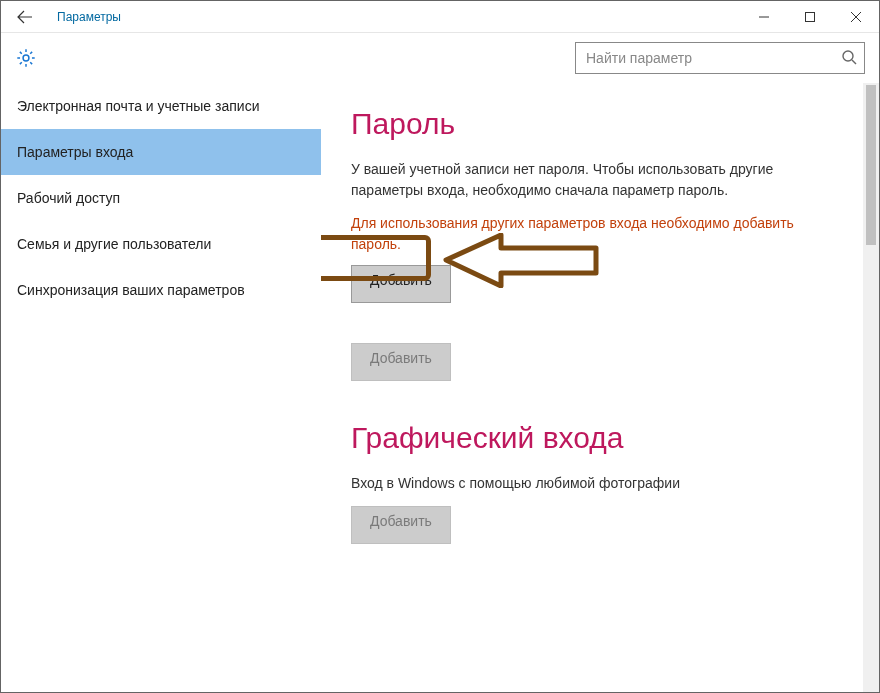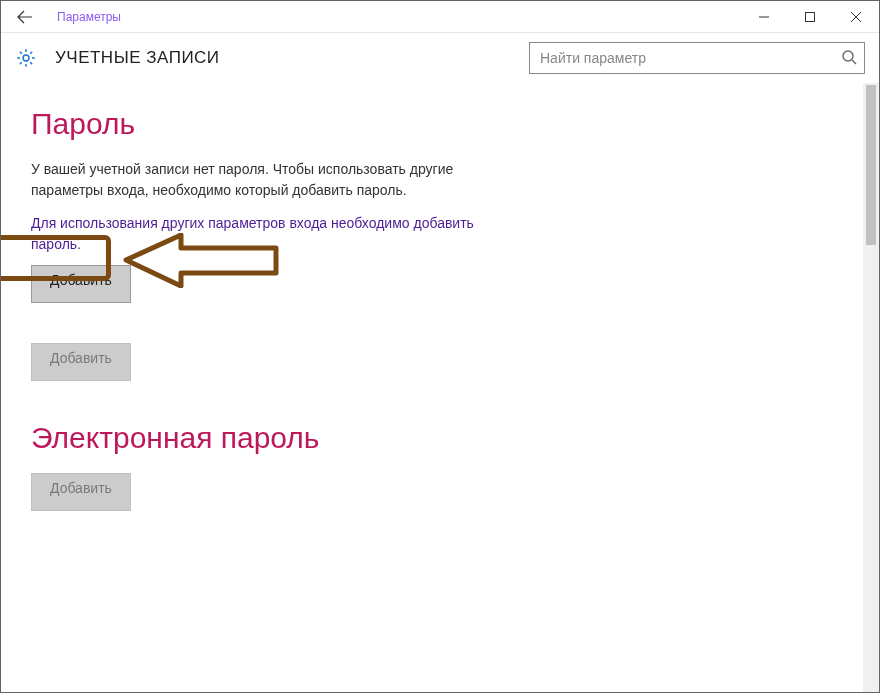--- a/index.html
+++ b/index.html
@@ -1,42 +1,42 @@
 <!DOCTYPE html>
 <html><head>
   <meta charset="utf-8">
   <style>
     * { margin: 0; padding: 0; box-sizing: border-box; }
     html, body { width: 880px; height: 693px; overflow: hidden; font-family: "Segoe UI", Tahoma, sans-serif; background: #fff; color: #1a1a1a; }
     .window { width: 880px; height: 693px; border: 1px solid #646464; display: flex; flex-direction: column; position: relative; }
     .titlebar { height: 32px; background: #fff; display: flex; align-items: center; border-bottom: 1px solid #e6e6e6; }
     .back-btn { width: 48px; height: 32px; display: flex; align-items: center; justify-content: center; color: #333; }
     .back-btn svg { width: 16px; height: 16px; }
-    .title { font-size: 12px; color: #8b5cf6; padding-left: 8px; }
+    .title { font-size: 12px; color: #0369a1; padding-left: 8px; }
     .win-controls { margin-left: auto; display: flex; }
     .win-btn { width: 46px; height: 32px; display: flex; align-items: center; justify-content: center; color: #333; }
     .win-btn svg { width: 10px; height: 10px; }
     .header { height: 50px; background: #fff; display: flex; align-items: center; padding: 0 14px; }
     .gear { width: 22px; height: 22px; color: #1976d2; margin-right: 18px; display:flex; align-items:center; justify-content:center;}
     .gear svg { width: 22px; height: 22px; }
     .page-title { font-size: 17px; font-weight: 400; color: #222; letter-spacing: 0.5px; }
     .search-wrap { margin-left: auto; position: relative; }
-    .search { width: 336px; height: 32px; border: 1px solid #888; padding: 0 32px 0 10px; font-size: 14px; background: #fff; color:#0369a1; font-family: inherit;}
+    .search { width: 290px; height: 32px; border: 1px solid #888; padding: 0 32px 0 10px; font-size: 14px; background: #fff; color:#0369a1; font-family: inherit;}
     .search::placeholder { color: #888; }
     .search-icon { position: absolute; right: 8px; top: 7px; color: #666; }
     .search-icon svg { width: 16px; height: 16px; }
     .body { flex: 1; display: flex; overflow: hidden; background: #fff; }
     .sidebar { width: 320px; background: #fff; border-right: none; }
     .side-item { height: 46px; padding: 0 16px; display: flex; align-items: center; font-size: 14px; color: #222; cursor: default; }
     .side-item.sel { background: #8fc1ec; }
     .content { flex: 1; position: relative; overflow: hidden; padding: 24px 30px 0 30px; }
     .section { margin-bottom: 40px; }
     .sec-title { font-size: 30px; font-weight: 400; color: #be185d; margin-bottom: 18px; }
     .sec-text { font-size: 14px; color: #333; line-height: 1.5; max-width: 470px; margin-bottom: 12px; }
-    .sec-warn { font-size: 14px; color: #4c1d95; line-height: 1.5; max-width: 470px; margin-bottom: 10px; }
+    .sec-warn { font-size: 14px; color: #c2410c; line-height: 1.5; max-width: 470px; margin-bottom: 10px; }
     .btn { display: inline-block; min-width: 90px; height: 38px; padding: 0 18px; background: #ccc; border: 1px solid #999; font-size: 14px; color: #222; line-height: 28px; text-align: center; }
     .btn.dis { background: #ccc; border: 1px solid #bfbfbf; color: #7a7a7a; }
     .scrollbar { position: absolute; right: 0; top: 0; width: 16px; height: 100%; background: #f0f0f0; }
     .scroll-thumb { position: absolute; right: 3px; top: 2px; width: 10px; height: 160px; background: #c0c0c0; }
     
     .annot-box { position: absolute; border: 5px solid #7b4a12; border-radius: 6px; pointer-events: none; }
     .annot-arrow { position: absolute; pointer-events: none; }
   </style>
 </head>
 <body>
@@ -70,49 +70,56 @@
     </div>
   </div>
 
   <div class="header">
     <span class="gear">
       <svg viewBox="0 0 24 24" fill="none" stroke="#1976d2" stroke-width="1.6">
         <circle cx="12" cy="12" r="3.2"></circle>
         <path d="M12 2.5v3M12 18.5v3M21.5 12h-3M5.5 12h-3M18.7 5.3l-2.1 2.1M7.4 16.6l-2.1 2.1M18.7 18.7l-2.1-2.1M7.4 7.4 5.3 5.3"></path>
       </svg>
     </span>
-    <div class="page-title">УЧЕТНЫЕ ЗАПИСИ</div>
     <div class="search-wrap">
       <input class="search" placeholder="Найти параметр" style="">
       <span class="search-icon">
         <svg viewBox="0 0 16 16" fill="none" stroke="currentColor" stroke-width="1.4">
             <circle cx="7" cy="7" r="5"></circle>
             <line x1="11" y1="11" x2="15" y2="15"></line>
           </svg>
       </span>
     </div>
   </div>
 
   <div class="body">
+    <div class="sidebar">
+      <div class="side-item">Электронная почта и учетные записи</div>
+      <div class="side-item sel">Параметры входа</div>
+      <div class="side-item">Рабочий доступ</div>
+      <div class="side-item">Семья и другие пользователи</div>
+      <div class="side-item">Синхронизация ваших параметров</div>
+    </div>
 
     <div class="content">
 
       <div class="section">
         <div class="sec-title">Пароль</div>
-        <div class="sec-text">У вашей учетной записи нет пароля. Чтобы использовать другие параметры входа, необходимо который добавить пароль.</div>
+        <div class="sec-text">У вашей учетной записи нет пароля. Чтобы использовать другие параметры входа, необходимо сначала параметр пароль.</div>
         <div class="sec-warn">Для использования других параметров входа необходимо добавить пароль.</div>
         <span class="btn">Добавить</span>
       </div>
 
       <div class="section">
         <span class="btn dis">Добавить</span>
       </div>
 
       <div class="section">
-        <div class="sec-title">Электронная пароль</div>
+        <div class="sec-title">Графический входа</div>
+        <div class="sec-text">Вход в Windows с помощью любимой фотографии</div>
         <span class="btn dis">Добавить</span>
       </div>
 
 
       <div class="scrollbar">
         <div class="scroll-thumb"></div>
       </div>
 
       <div class="annot-box" style="left:-8px; top:152px; width:118px; height:46px;"></div>
 

